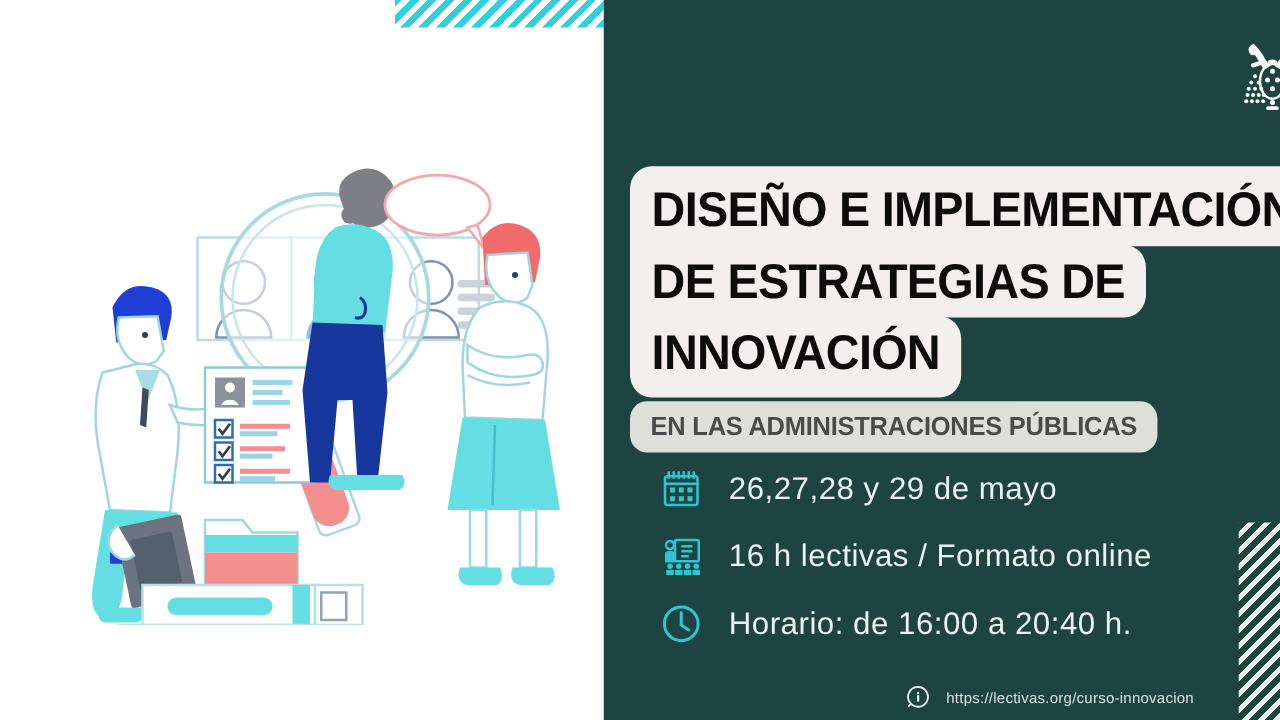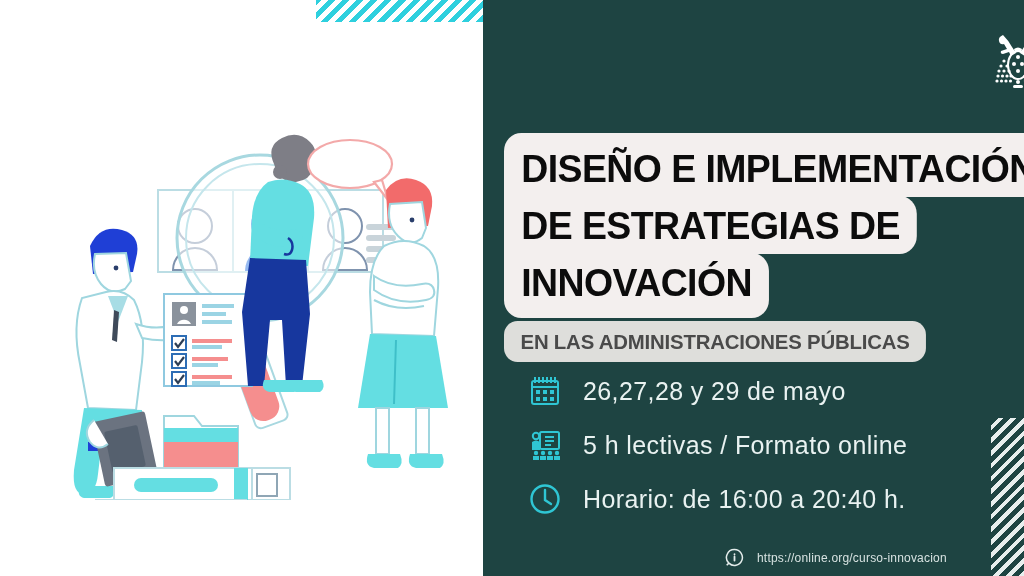--- a/index.html
+++ b/index.html
@@ -369,37 +369,37 @@
               <circle cx="15" cy="25" r="2.2"></circle>
               <circle cx="22" cy="25" r="2.2"></circle>
               <circle cx="29" cy="25" r="2.2"></circle>
             <rect x="5" y="28" width="6" height="4"></rect>
               <rect x="12" y="28" width="6" height="4"></rect>
             <rect x="19" y="28" width="6" height="4"></rect>
               <rect x="26" y="28" width="6" height="4"></rect>
           </g>
         </svg>
       </span>
-      <span class="info-text">5 h lectivas / Formato online</span>
+      <span class="info-text">16 h lectivas / Formato online</span>
     </div>
 
     <div class="info-row">
       <span class="info-icon">
         <svg viewBox="0 0 34 34" width="34" height="34" fill="none" stroke="#2FC6D4" stroke-width="2.4">
           <circle cx="17" cy="17" r="13.5"></circle>
           <path d="M17 8 v10 l6 4" stroke-linecap="round"></path>
         </svg>
       </span>
       <span class="info-text">Horario: de 16:00 a 20:40 h.</span>
     </div>
   </div>
 
   <div class="url-bar">
     <span class="url-icon">
       <svg viewBox="0 0 19 19" width="19" height="19" fill="none" stroke="#E4ECEB" stroke-width="1.5">
         <path d="M9.5 1.6 a7.9 7.9 0 1 1 -5.6 13.5 L1.7 17.3 l2.1-2.2 A7.9 7.9 0 0 1 9.5 1.6 z"></path>
         <path d="M9.5 6.2 v0.3 M9.5 8.6 v4" stroke-linecap="round" stroke-width="1.8"></path>
       </svg>
     </span>
-    <span class="url-text">https://online.org/curso-innovacion</span>
+    <span class="url-text">https://lectivas.org/curso-innovacion</span>
   </div>
 
 </div>
 
 </body></html>

